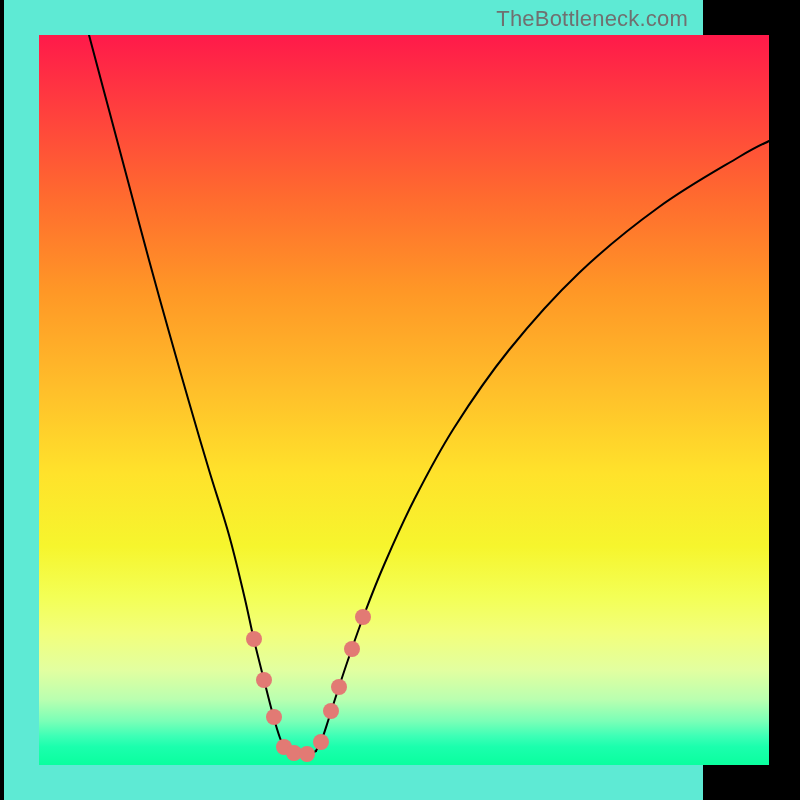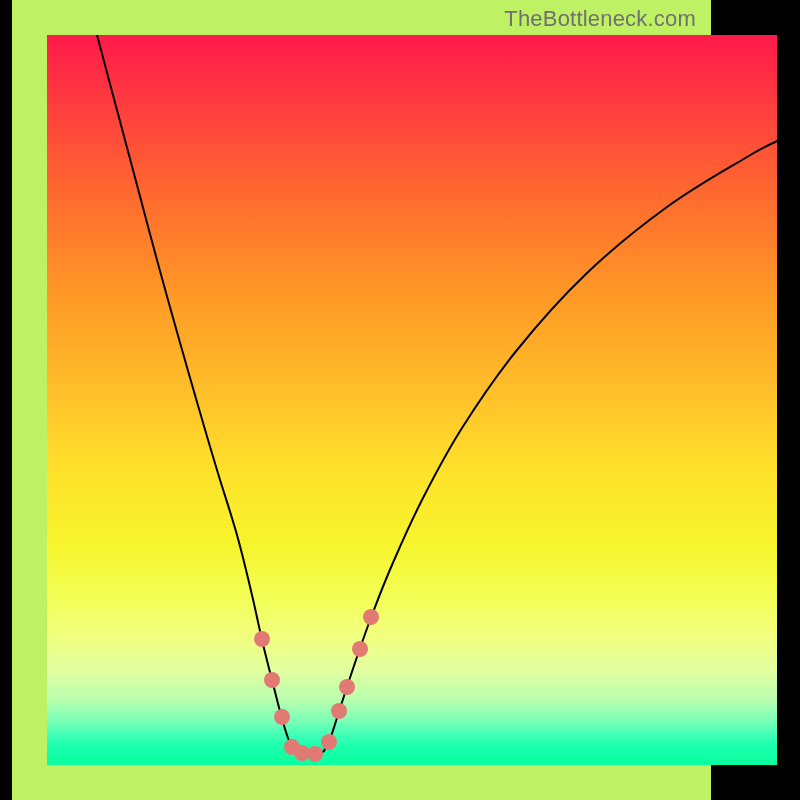--- a/index.html
+++ b/index.html
@@ -6,25 +6,25 @@
     margin: 0;
     padding: 0;
     width: 800px;
     height: 800px;
     background: #000;
     overflow: hidden;
     font-family: Arial, Helvetica, sans-serif;
   }
   .frame {
     position: absolute;
-    left: 12px;
+    left: 4px;
     top: 0;
     width: 699px;
     height: 800px;
-    background: #bef264;
+    background: #5eead4;
   }
   .plot-area {
     position: absolute;
     left: 35px;
     top: 35px;
     width: 730px;
     height: 730px;
     overflow: hidden;
   }
   .gradient-bg {

